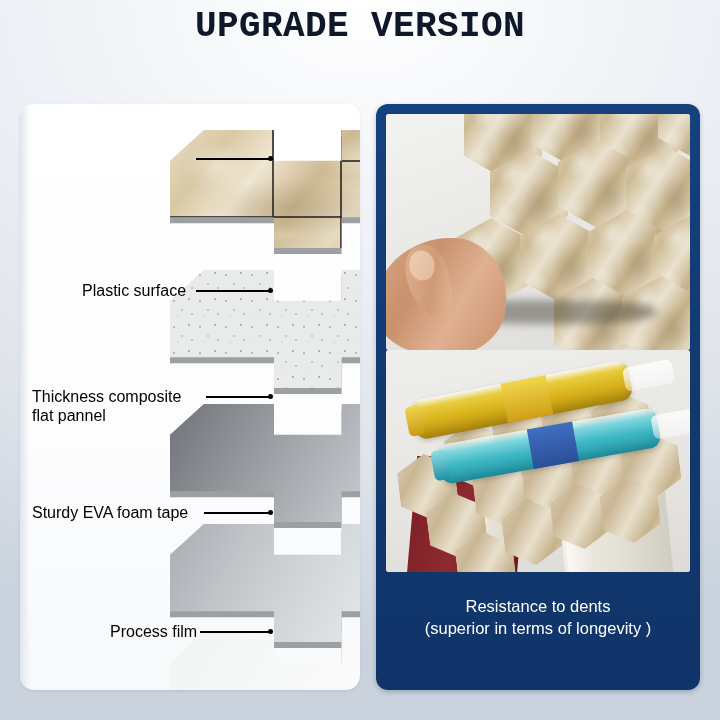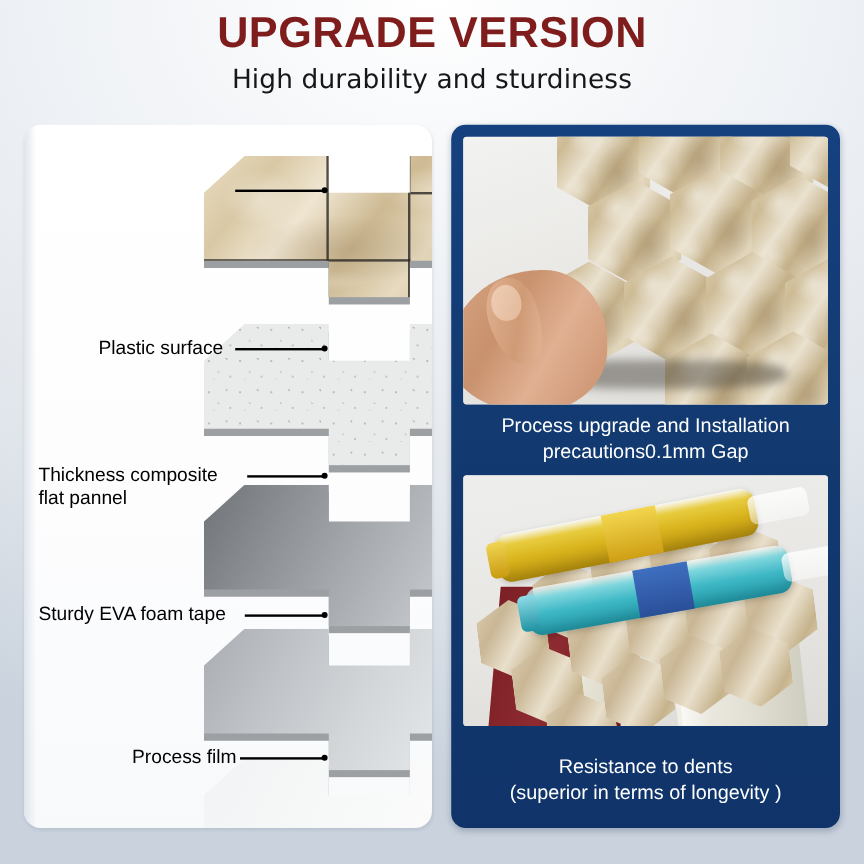--- a/index.html
+++ b/index.html
@@ -9,22 +9,22 @@
     background:
       radial-gradient(120% 90% at 50% 0%, #ffffff 0%, #eef1f5 38%, #dfe4ea 72%, #c9d2dd 100%);
     position:relative;
   }
   .stage{position:absolute;inset:0;}
 
   
   .header{position:absolute;left:0;top:6px;width:720px;text-align:center;}
   .title{
     font-size:36px;font-weight:bold;letter-spacing:.4px;
-    color:#7f1d1d;line-height:42px;margin:0;
-    font-family:Liberation Sans, sans-serif;
+    color:#0f172a;line-height:42px;margin:0;
+    font-family:Liberation Mono, monospace;
   }
   .subtitle{
     font-size:22px;color:#15171a;line-height:30px;margin:4px 0 0 0;
     font-family:"DejaVu Sans", sans-serif;letter-spacing:.1px;
   }
 
   
   .left-card{
     position:absolute;left:20px;top:104px;width:340px;height:586px;
     background:linear-gradient(180deg,#ffffff 0%,#fdfdfe 55%,#f7f9fb 100%);
@@ -213,21 +213,20 @@
     position:absolute;left:-7px;top:5px;width:16px;height:30px;border-radius:5px;
   }
 </style>
 </head>
 <body>
 
 <div class="stage">
 
   <div class="header">
     <div class="title">UPGRADE VERSION</div>
-    <div class="subtitle">High durability and sturdiness</div>
   </div>
 
   <div class="left-card">
 
     <div class="layers">
 
       <div class="layer" style="top:26px;">
         <div class="shadow-edge"></div>
         <div class="strip l-tile">
           <div class="mottle"></div>
@@ -309,22 +308,20 @@
         <div class="hx" style="left:168px;top:164px;"></div>
         <div class="hx" style="left:236px;top:162px;"></div>
       </div>
       <div class="p1-shadow" style="left:60px;top:186px;width:210px;height:24px;"></div>
       <div class="hand">
         <div class="thumb">
           <div class="nail"></div>
         </div>
       </div>
     </div>
-    <div class="cap">Process upgrade and Installation
-precautions0.1mm Gap</div>
 
     <div class="photo photo-2">
       <div class="p2-bg"></div>
       <div class="bookR"></div>
       <div class="bookR-pages"></div>
       <div class="bookW"></div>
       <div class="bookW-edge"></div>
 
       <div class="sheet">
         <div class="shx" style="left:0px;top:42px;"></div>

